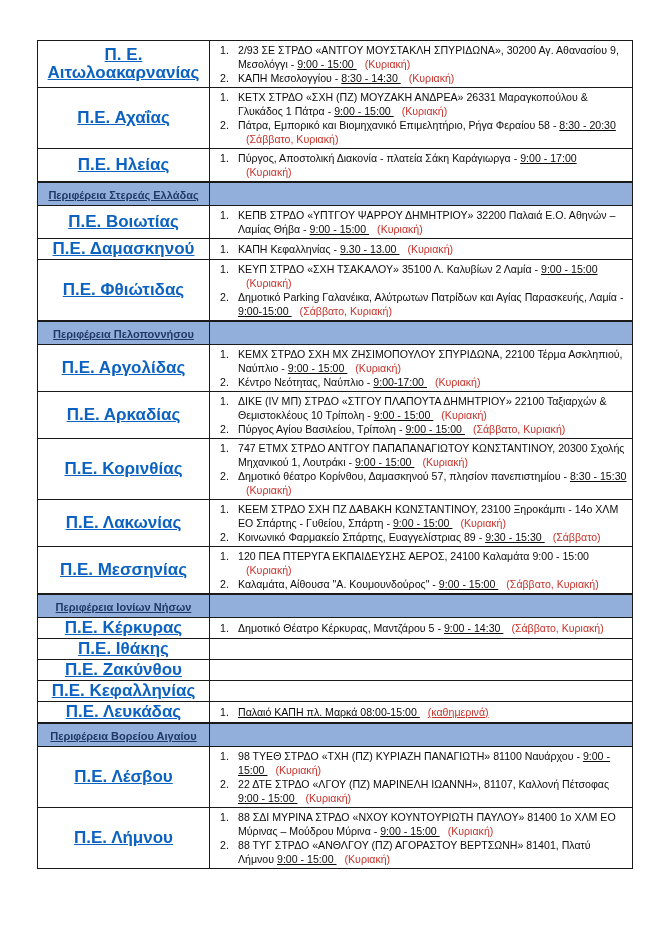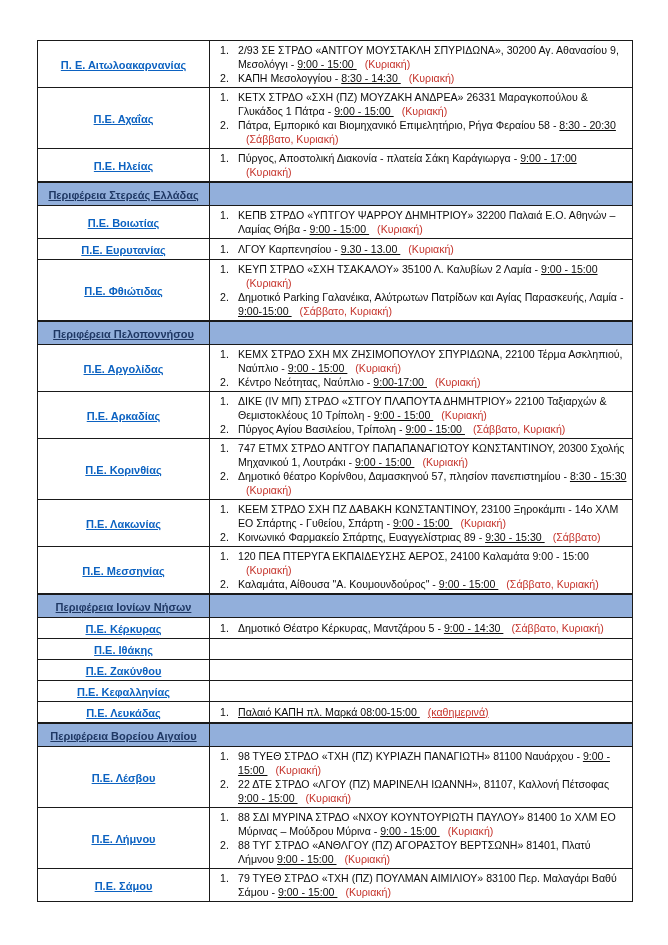--- a/index.html
+++ b/index.html
@@ -17,21 +17,21 @@
     position:absolute;left:37px;top:40px;width:595px;
     border-collapse:collapse;table-layout:fixed;
     border:1.5px solid var(--border);
   }
   col.c-region{width:172px;}
   col.c-items{width:423px;}
   td{border:1px solid var(--border);vertical-align:middle;padding:0;}
   td.regcell{text-align:center;padding:1px 2px;}
   .reg-label{
     color:var(--region-link);font-weight:bold;text-decoration:underline;
-    font-size:11px;line-height:15px;cursor:pointer;
+    font-size:17px;line-height:15px;cursor:pointer;
   }
   tr.secrow td{
     background:var(--section-bg);
     border-top:2px solid var(--border);
     border-bottom:1px solid var(--border);
     padding:2px 2px;
   }
   td.seccell{text-align:center;}
   .sec-label{
     color:var(--section-text);font-weight:bold;text-decoration:underline;
@@ -98,25 +98,25 @@
         <tr>
           <td class="regcell"><span class="reg-label">Π.Ε. Βοιωτίας</span></td>
           <td class="itemscell">
             <div class="item">
               <span class="num">1.</span>
               <span class="txt"><span>ΚΕΠΒ ΣΤΡΔΟ «ΥΠΤΓΟΥ ΨΑΡΡΟΥ ΔΗΜΗΤΡΙΟΥ» 32200 Παλαιά Ε.Ο. Αθηνών – Λαμίας Θήβα - </span><span class="u">9:00 - 15:00 </span><span class="red">(Κυριακή)</span></span>
             </div>
           </td>
         </tr>
         <tr>
-          <td class="regcell"><span class="reg-label">Π.Ε. Ευρυτανίας</span></td>
-          <td class="itemscell">
-            <div class="item">
-              <span class="num">1.</span>
-              <span class="txt"><span>ΛΓΟΥ Καρπενησίου - </span><span class="u">9.30 - 13.00 </span><span class="red">(Κυριακή)</span></span>
+          <td class="regcell"><span class="reg-label">Π.Ε. Δαμασκηνού</span></td>
+          <td class="itemscell">
+            <div class="item">
+              <span class="num">1.</span>
+              <span class="txt"><span>ΚΑΠΗ Κεφαλληνίας - </span><span class="u">9.30 - 13.00 </span><span class="red">(Κυριακή)</span></span>
             </div>
           </td>
         </tr>
         <tr>
           <td class="regcell"><span class="reg-label">Π.Ε. Φθιώτιδας</span></td>
           <td class="itemscell">
             <div class="item">
               <span class="num">1.</span>
               <span class="txt"><span>ΚΕΥΠ ΣΤΡΔΟ «ΣΧΗ ΤΣΑΚΑΛΟΥ» 35100 Λ. Καλυβίων 2 Λαμία - </span><span class="u">9:00 - 15:00 </span><span class="red">(Κυριακή)</span></span>
             </div>
@@ -249,27 +249,18 @@
         <tr>
           <td class="regcell"><span class="reg-label">Π.Ε. Λήμνου</span></td>
           <td class="itemscell">
             <div class="item">
               <span class="num">1.</span>
               <span class="txt"><span>88 ΣΔΙ ΜΥΡΙΝΑ ΣΤΡΔΟ «ΝΧΟΥ ΚΟΥΝΤΟΥΡΙΩΤΗ ΠΑΥΛΟΥ» 81400 1ο ΧΛΜ ΕΟ Μύρινας – Μούδρου Μύρινα - </span><span class="u">9:00 - 15:00 </span><span class="red">(Κυριακή)</span></span>
             </div>
             <div class="item">
               <span class="num">2.</span>
               <span class="txt"><span>88 ΤΥΓ ΣΤΡΔΟ «ΑΝΘΛΓΟΥ (ΠΖ) ΑΓΟΡΑΣΤΟΥ ΒΕΡΤΣΩΝΗ» 81401, Πλατύ Λήμνου </span><span class="u">9:00 - 15:00 </span><span class="red">(Κυριακή)</span></span>
-            </div>
-          </td>
-        </tr>
-        <tr>
-          <td class="regcell"><span class="reg-label">Π.Ε. Σάμου</span></td>
-          <td class="itemscell">
-            <div class="item">
-              <span class="num">1.</span>
-              <span class="txt"><span>79 ΤΥΕΘ ΣΤΡΔΟ «ΤΧΗ (ΠΖ) ΠΟΥΛΜΑΝ ΑΙΜΙΛΙΟΥ» 83100 Περ. Μαλαγάρι Βαθύ Σάμου - </span><span class="u">9:00 - 15:00 </span><span class="red">(Κυριακή)</span></span>
             </div>
           </td>
         </tr>
       </tbody>
   </table>
 </div>
 
 </body></html>

